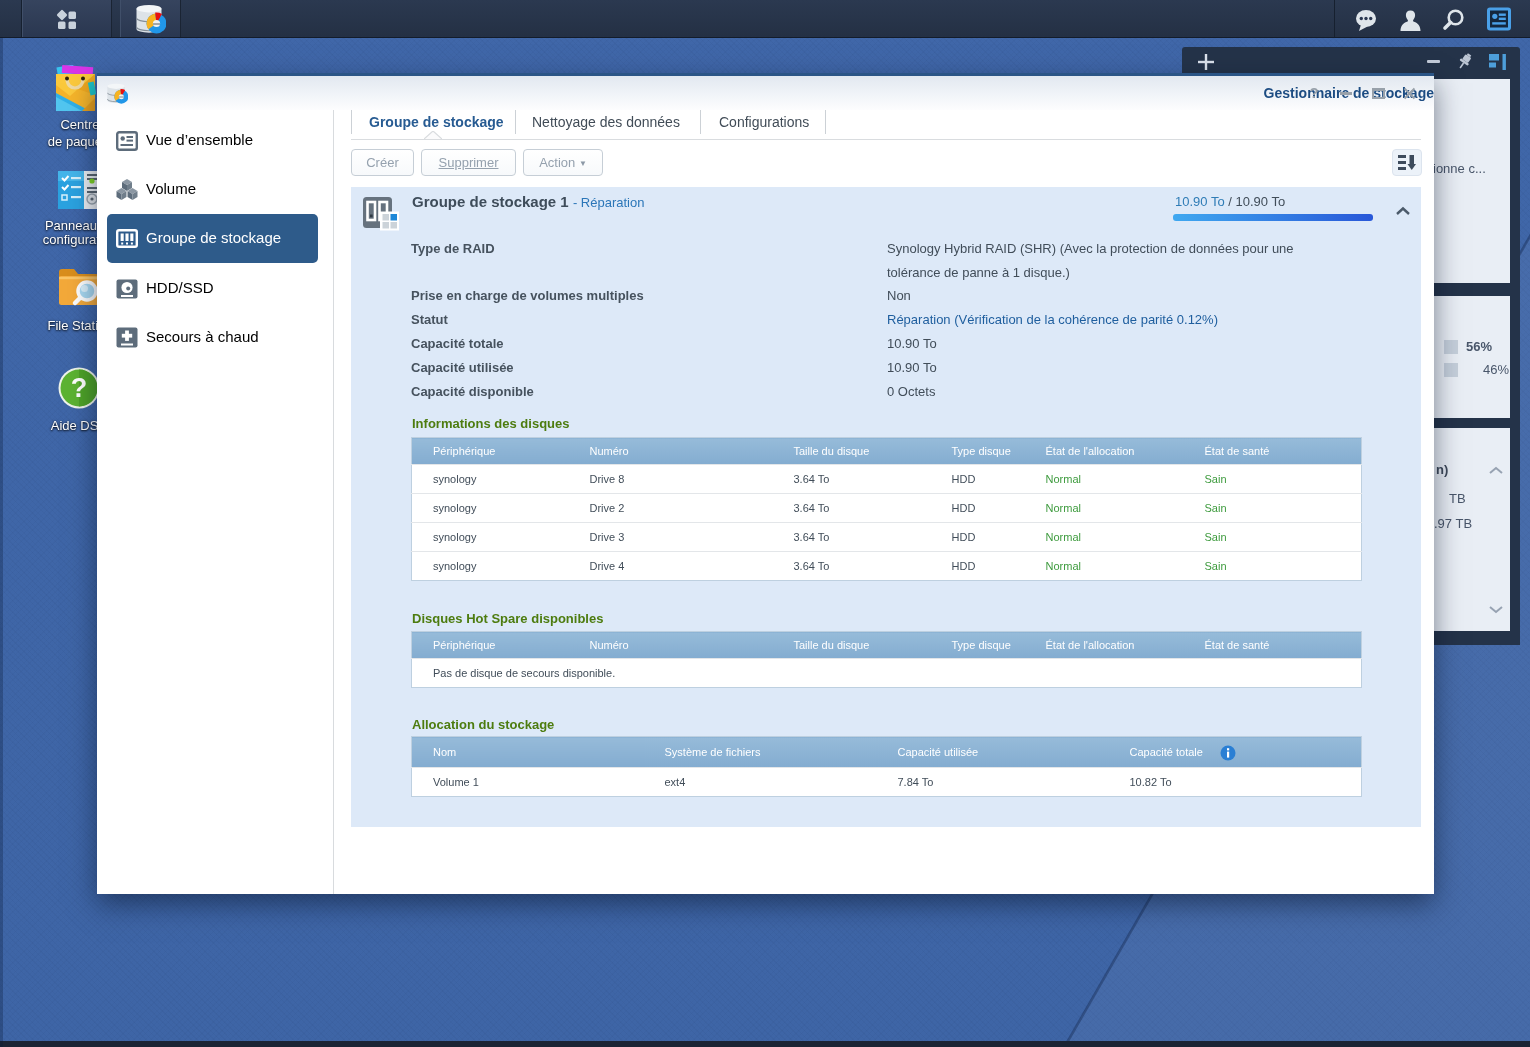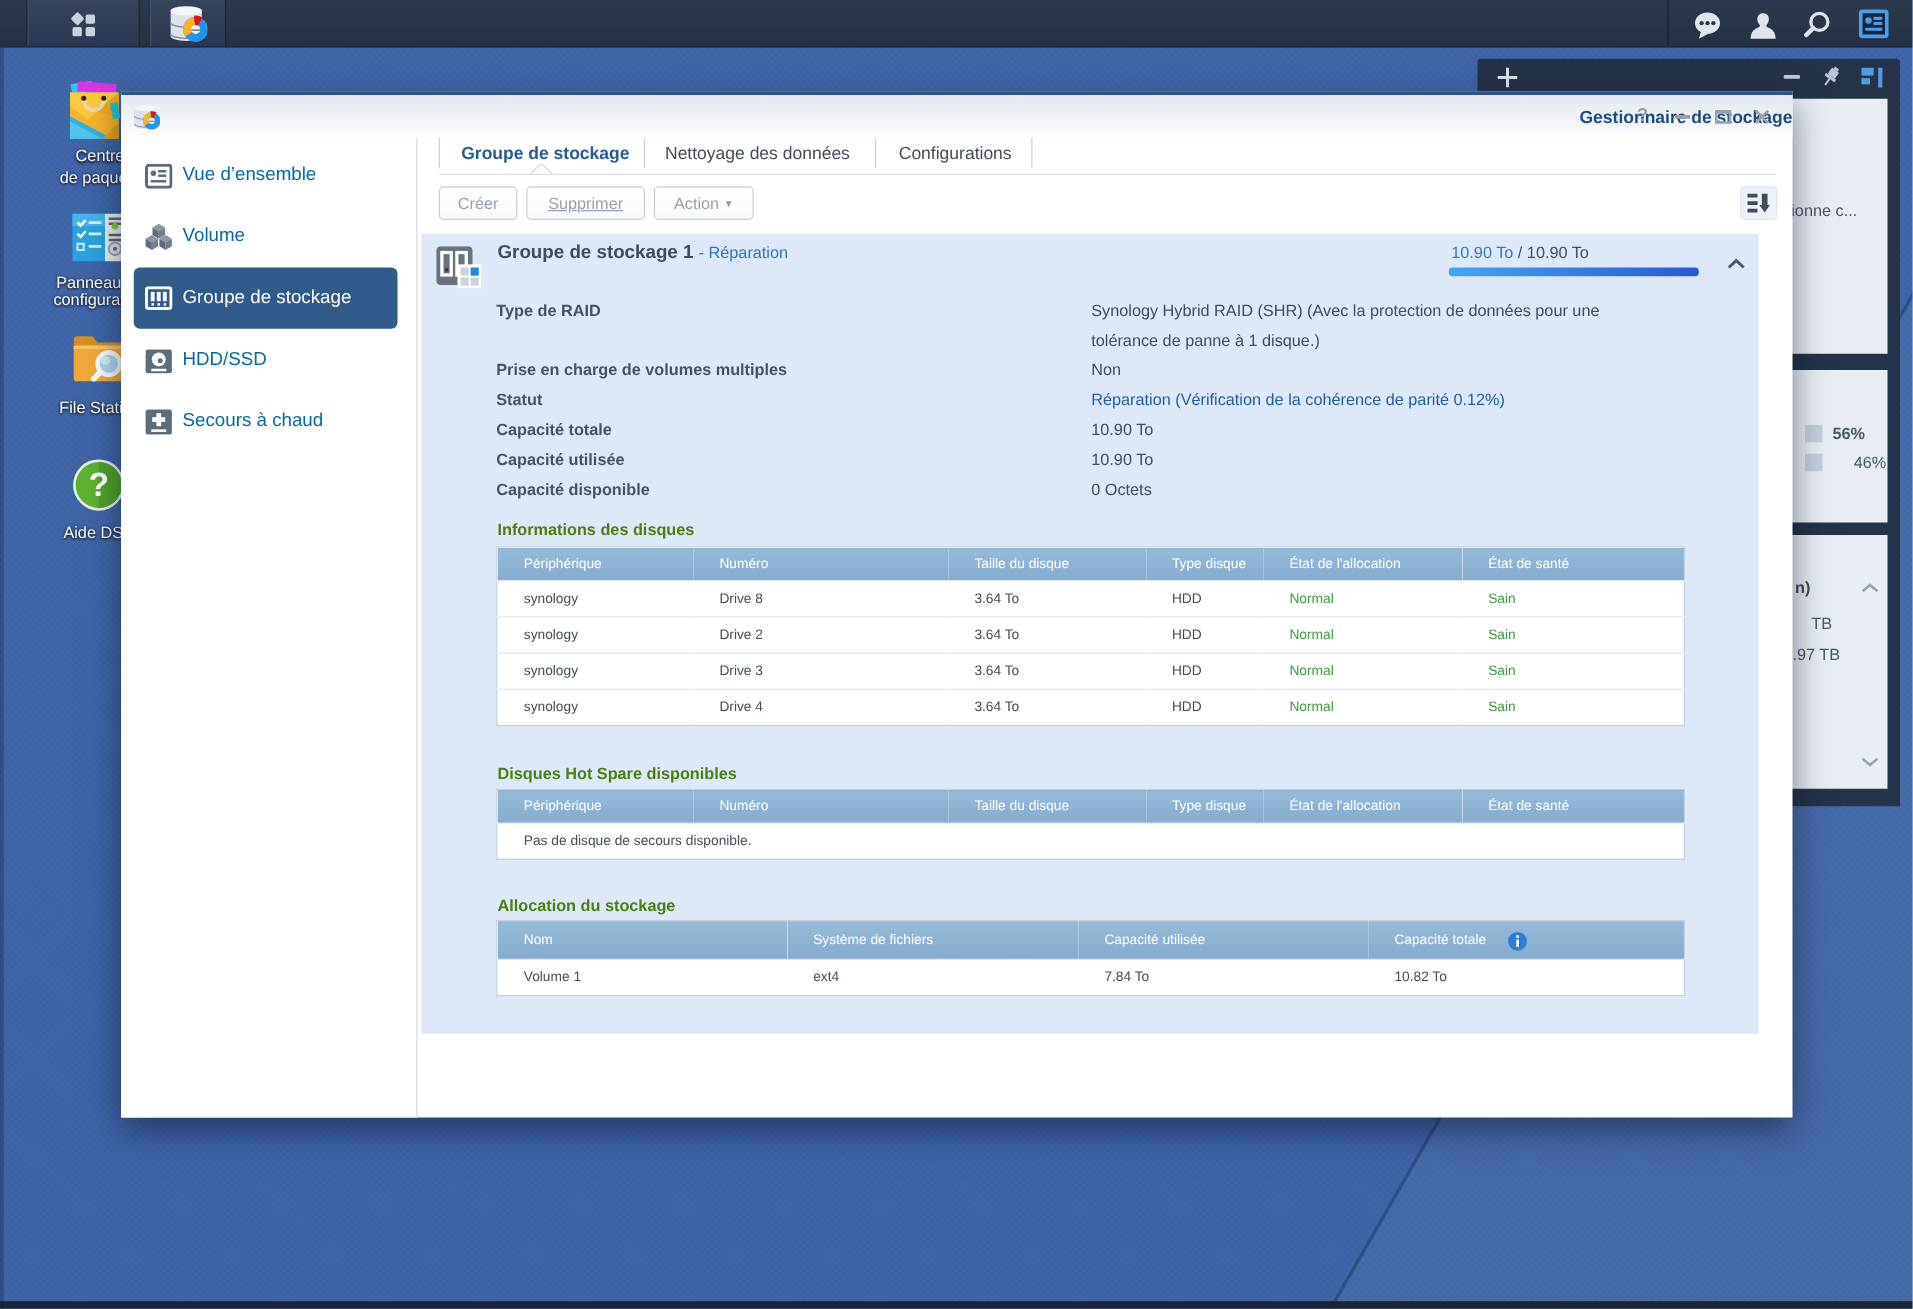--- a/index.html
+++ b/index.html
@@ -39,32 +39,32 @@
 
   #win { position:absolute; left:97px; top:73px; width:1337px; height:821px;
     background:#fff; box-shadow:0 10px 26px rgba(5,15,35,.5); border-top:3px solid #2b5586; }
   #titlebar { position:absolute; left:0; top:0; width:1337px; height:34px;
     background:linear-gradient(#e2e8f0 0%, #eef2f7 45%, #fdfdfe 100%); }
   #wtitle { position:absolute; left:0; top:8px; width:1337px; text-align:right;
     font-size:14px; line-height:18px; font-weight:bold; color:#1c4c82; }
 
   #sidebar { position:absolute; left:0; top:34px; width:237px; height:784px; background:#fff;
     border-right:1px solid #d8dbde; }
-  .side-label { position:absolute; font-size:15px; line-height:18px; color:#0369a1; white-space:nowrap; }
+  .side-label { position:absolute; font-size:15px; line-height:18px; color:#000000; white-space:nowrap; }
   #side-sel { position:absolute; left:10px; top:138px; width:211px; height:49px;
     background:#2e5b8a; border-radius:5px; }
 
   .tabtxt { position:absolute; top:37px; font-size:14px; line-height:18px; color:#414c57; }
   .tabsep { position:absolute; top:34px; width:1px; height:24px; background:#ccd1d6; }
   #tabline { position:absolute; left:254px; top:63px; width:1070px; height:1px; background:#d9dcdf; }
 
   .toolbtn { position:absolute; top:73px; height:27px; border:1px solid #c6ced6; border-radius:4px;
     background:linear-gradient(#ffffff,#f7f9fb); color:#95a1ae; font-size:13px; line-height:25px; text-align:center; }
 
-  #panel { position:absolute; left:240px; top:111px; width:1070px; height:640px; background:#dde9f8; }
+  #panel { position:absolute; left:254px; top:111px; width:1070px; height:640px; background:#dde9f8; }
   .sect { position:absolute; font-size:13px; font-weight:bold; color:#4d7c0f; line-height:18px; }
   table.grid { position:absolute; border-collapse:collapse; table-layout:fixed; width:950px;
     background:#fff; font-size:11px; color:#414d59; border:1px solid #bed0e0; }
   table.grid th { background:linear-gradient(#96bbd9,#83acd0); color:#fff; font-weight:normal;
     text-align:left; height:27px; padding:0 0 0 21px; overflow:hidden; white-space:nowrap; }
   table.grid td { height:29px; padding:0 0 0 21px; border-top:1px solid #e3e6e9; overflow:hidden; white-space:nowrap; }
   .green { color:#3e9b3e; }
   #t3 th { height:31px; }
 </style>
 </head>

